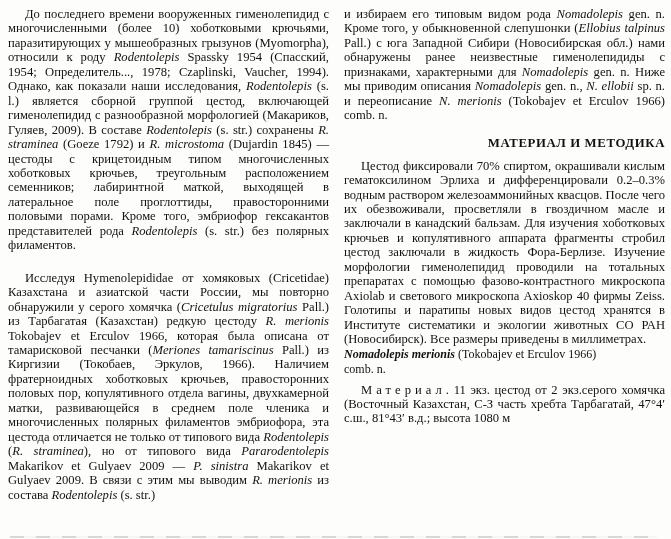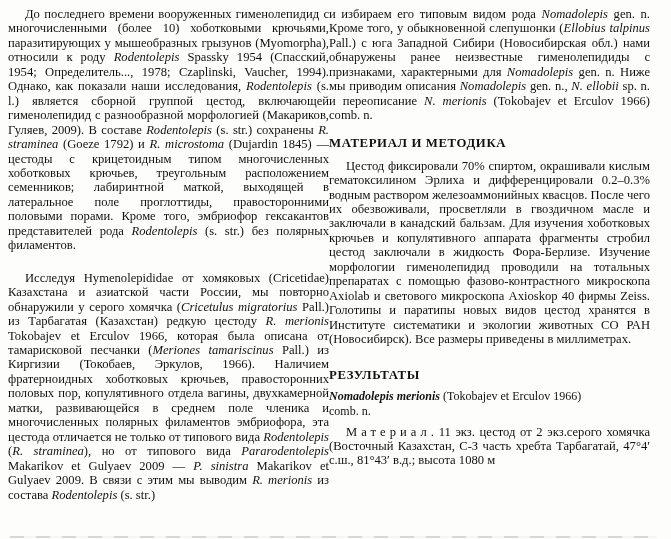--- a/index.html
+++ b/index.html
@@ -10,20 +10,21 @@
   .page {
     position: relative;
     box-sizing: border-box;
     width: 671px;
     height: 539px;
     overflow: hidden;
     background: #fdfdfc;
     color: #121212;
     padding: 7px 7px 0 8px;
     display: flex;
+    gap: 15px;
     font-family: "Liberation Serif", "DejaVu Serif", serif;
     font-size: 12.6px;
     line-height: 14.45px;
     text-align: justify;
   }
   .col {
     width: 321px;
     flex: 0 0 321px;
   }
   .col p {
@@ -31,21 +32,21 @@
     text-indent: 17px;
     hyphens: auto;
     -webkit-hyphens: auto;
   }
   .col p + p { margin-top: 18px; }
   .col p.noindent { text-indent: 0; }
   h2 {
     font-size: 12.8px;
     line-height: 14px;
     font-weight: bold;
-    text-align: left;
+    text-align: right;
     letter-spacing: 0.6px;
     margin: 13px 0 9px 0;
     text-indent: 0;
   }
   h2.results { margin-top: 21px; margin-bottom: 7px; }
   .species-heading {
     text-indent: 0;
     margin: 0 0 6px 0;
     font-size: 12px;
     line-height: 15px;
@@ -73,21 +74,20 @@
     <p><span>Исследуя Hymenolepididae от хомяковых (Cricetidae) Казахстана и азиатской части России, мы повторно обнаружили у серого хомячка (</span><span class="i">Cricetulus migratorius</span><span> Pall.) из Тарбагатая (Казахстан) редкую цестоду </span><span class="i">R. merionis</span><span> Tokobajev et Erculov 1966, которая была описана от тамарисковой песчанки (</span><span class="i">Meriones tamariscinus</span><span> Pall.) из Киргизии (Токобаев, Эркулов, 1966). Наличием фратерноидных хоботковых крючьев, правосторонних половых пор, копулятивного отдела вагины, двухкамерной матки, развивающейся в среднем поле членика и многочисленных полярных филаментов эмбриофора, эта цестода отличается не только от типового вида </span><span class="i">Rodentolepis</span><span> (</span><span class="i">R. straminea</span><span>), но от типового вида </span><span class="i">Pararodentolepis</span><span> Makarikov et Gulyaev 2009 — </span><span class="i">P. sinistra</span><span> Makarikov et Gulyaev 2009. В связи с этим мы выводим </span><span class="i">R. merionis</span><span> из состава </span><span class="i">Rodentolepis</span><span> (s. str.)</span></p>
   </div>
 
   <div class="col">
     <p class="noindent"><span>и избираем его типовым видом рода </span><span class="i">Nomadolepis</span><span> gen. n. Кроме того, у обыкновенной слепушонки (</span><span class="i">Ellobius talpinus</span><span> Pall.) с юга Западной Сибири (Новосибирская обл.) нами обнаружены ранее неизвестные гименолепидиды с признаками, характерными для </span><span class="i">Nomadolepis</span><span> gen. n. Ниже мы приводим описания </span><span class="i">Nomadolepis</span><span> gen. n., </span><span class="i">N. ellobii</span><span> sp. n. и переописание </span><span class="i">N. merionis</span><span> (Tokobajev et Erculov 1966) comb. n.</span></p>
 
     <h2>МАТЕРИАЛ И МЕТОДИКА</h2>
 
     <p><span>Цестод фиксировали 70% спиртом, окрашивали кислым гематоксилином Эрлиха и дифференцировали 0.2–0.3% водным раствором железоаммонийных квасцов. После чего их обезвоживали, просветляли в гвоздичном масле и заключали в канадский бальзам. Для изучения хоботковых крючьев и копулятивного аппарата фрагменты стробил цестод заключали в жидкость Фора-Берлизе. Изучение морфологии гименолепидид проводили на тотальных препаратах с помощью фазово-контрастного микроскопа Axiolab и светового микроскопа Axioskop 40 фирмы Zeiss. Голотипы и паратипы новых видов цестод хранятся в Институте систематики и экологии животных СО РАН (Новосибирск). Все размеры приведены в миллиметрах.</span></p>
 
-    <h2 class="results">РЕЗУЛЬТАТЫ</h2>
 
     <div class="species-heading"><span class="bi">Nomadolepis merionis</span><span> (Tokobajev et Erculov 1966)</span><br><span>comb. n.</span></div>
 
     <p><span class="sp">Материал</span><span>. 11 экз. цестод от 2 экз.серого хомячка (Восточный Казахстан, С-З часть хребта Тарбагатай, 47°4′ с.ш., 81°43′ в.д.; высота 1080 м</span></p>
   </div>
 
   <div class="scan-edge"></div>
 </div>
 
 </body></html>

